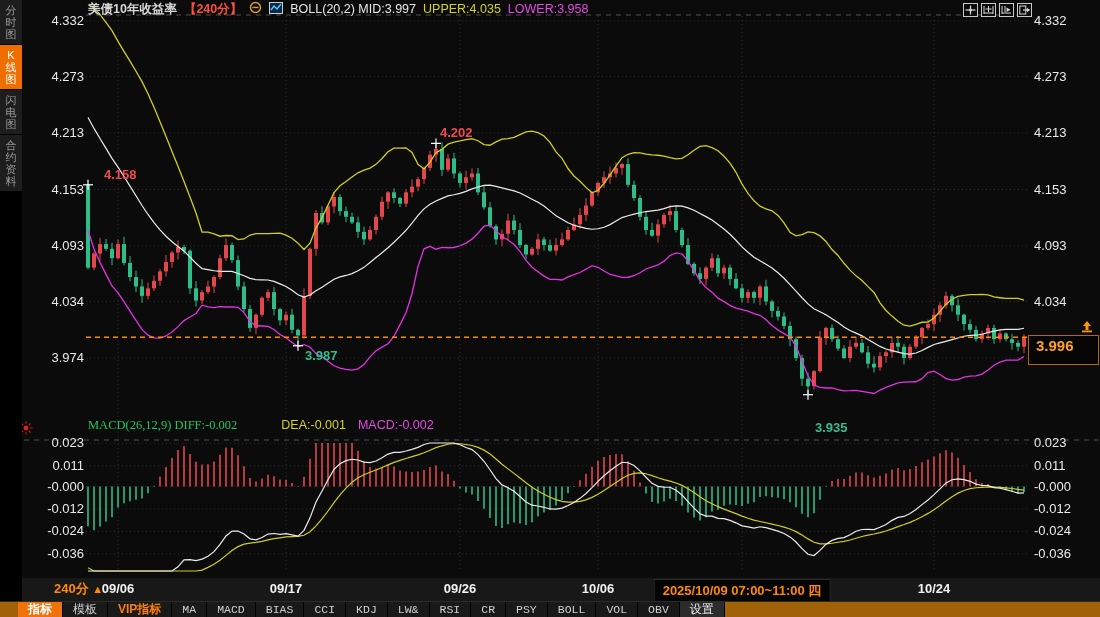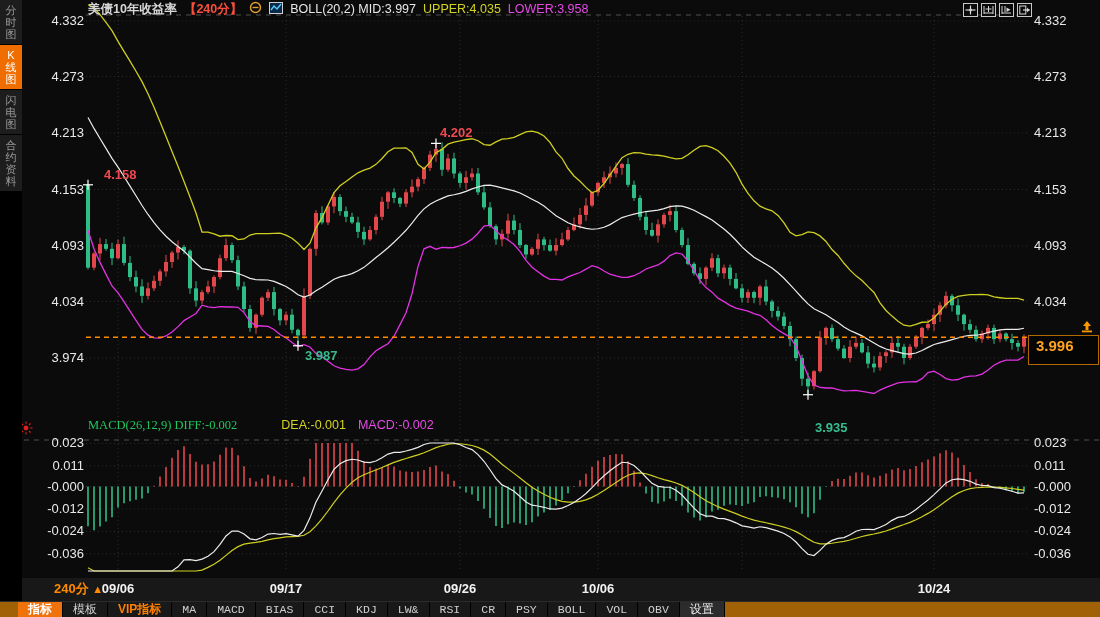--- a/index.html
+++ b/index.html
@@ -696,20 +696,21 @@
       <polygon points="7,0 11,5 3,5" fill="#ff9900"></polygon>
       <rect x="5.5" y="5" width="3" height="4" fill="#ff9900"></rect>
       <rect x="2" y="9.5" width="10" height="1.8" fill="#ff9900"></rect>
     </svg>
   </span>
 
   <div class="xaxis-row" id="xaxis-row">
     <span class="period-btn">
       <span>240分</span> <span class="tri">▲</span>
     </span>
+    <span class="xinfo" id="xinfo" style="left: 720px;">2025/10/09 07:00~11:00 四</span>
   <span class="xdate" style="left: 96px;">09/06</span>
       <span class="xdate" style="left: 264px;">09/17</span>
       <span class="xdate" style="left: 438px;">09/26</span>
       <span class="xdate" style="left: 576px;">10/06</span>
       <span class="xdate" style="left: 912px;">10/24</span>
     </div>
 
   <div class="toolbar" id="toolbar">
       <div class="tb-item active">指标</div>
       <div class="tb-item plain">模板</div>

